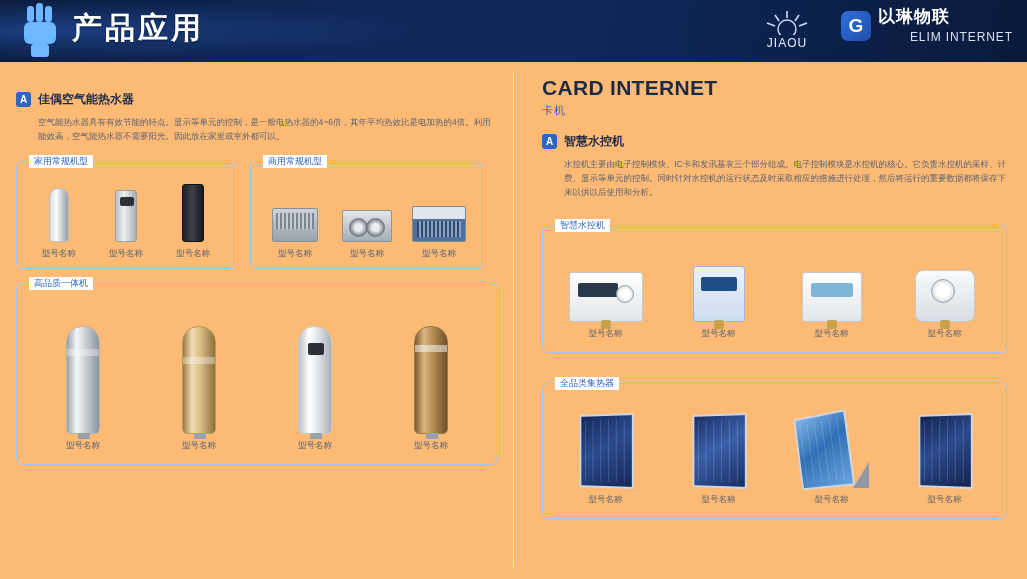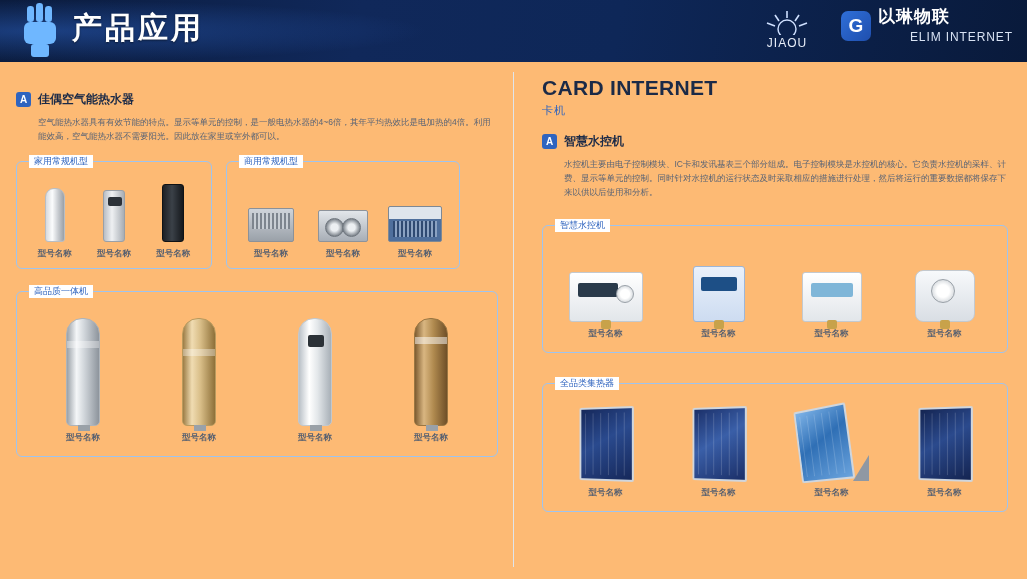--- a/index.html
+++ b/index.html
@@ -99,29 +99,29 @@
     margin-top: 18px;
     padding: 16px 8px 8px 8px;
   }
   .fbox > .legend {
     position: absolute; top: -7px; left: 12px;
     background: #fff; padding: 0 5px;
     font-size: 9px; color: #2f64bf;
   }
   .row { display: flex; }
   .cell { flex: 1; text-align: center; }
-  .cell .cap { font-size: 8.5px; color: #555f70; margin-top: 6px; font-weight: bold; }
+  .cell .cap { font-size: 8.5px; color: #555f70; margin-top: 6px; }
   .prod { height: 64px; display: flex; align-items: flex-end; justify-content: center; }
   .prod.tall { height: 112px; }
   .prod.meter { height: 74px; }
   .prod.panel { height: 82px; }
 
   .two-up { display: flex; gap: 14px; }
   .two-up .fbox { margin-top: 18px; }
-  .b-home { width: 196px; }
+  .b-home { width: 220px; }
   .b-comm { width: 234px; }
 
   
   .tank {
     width: 20px; border-radius: 9px 9px 3px 3px;
     background: linear-gradient(90deg,#d7dade 0%,#fbfcfd 35%,#c4c8cd 70%,#9aa0a7 100%);
     border: 1px solid #b9bec4; position: relative;
   }
   .tank.sm { height: 50px; }
   .dark-tower {
@@ -323,21 +323,21 @@
             <div class="cell">
               <div class="prod">
                 <div class="blue-unit"></div>
               </div>
               <div class="cap">型号名称</div>
             </div>
           </div>
         </div>
       </div>
 
-      <div class="fbox" style="margin-top:22px;padding:22px 8px 12px 8px">
+      <div class="fbox" style="margin-top:14px;padding:38px 8px 12px 8px">
         <span class="legend">高品质一体机</span>
         <div class="row">
           <div class="cell">
             <div class="prod tall">
               <div class="cyl silver">
                   <div class="band" style="top:22px"></div>
                   <div class="foot"></div>
                 </div>
             </div>
             <div class="cap">型号名称</div>
@@ -419,21 +419,21 @@
               <div class="meterbox round">
                   <div class="dial"></div>
                   <div class="meter-pipe"></div>
                 </div>
             </div>
             <div class="cap">型号名称</div>
           </div>
         </div>
       </div>
 
-      <div class="fbox" style="margin-top:30px;padding:15px 6px 12px 6px">
+      <div class="fbox" style="margin-top:30px;padding:22px 6px 12px 6px">
         <span class="legend">全品类集热器</span>
         <div class="row">
           <div class="cell">
             <div class="prod panel sp-wrap">
               <div class="solarpanel"></div>
             </div>
             <div class="cap">型号名称</div>
           </div>
           <div class="cell">
             <div class="prod panel sp-wrap">

